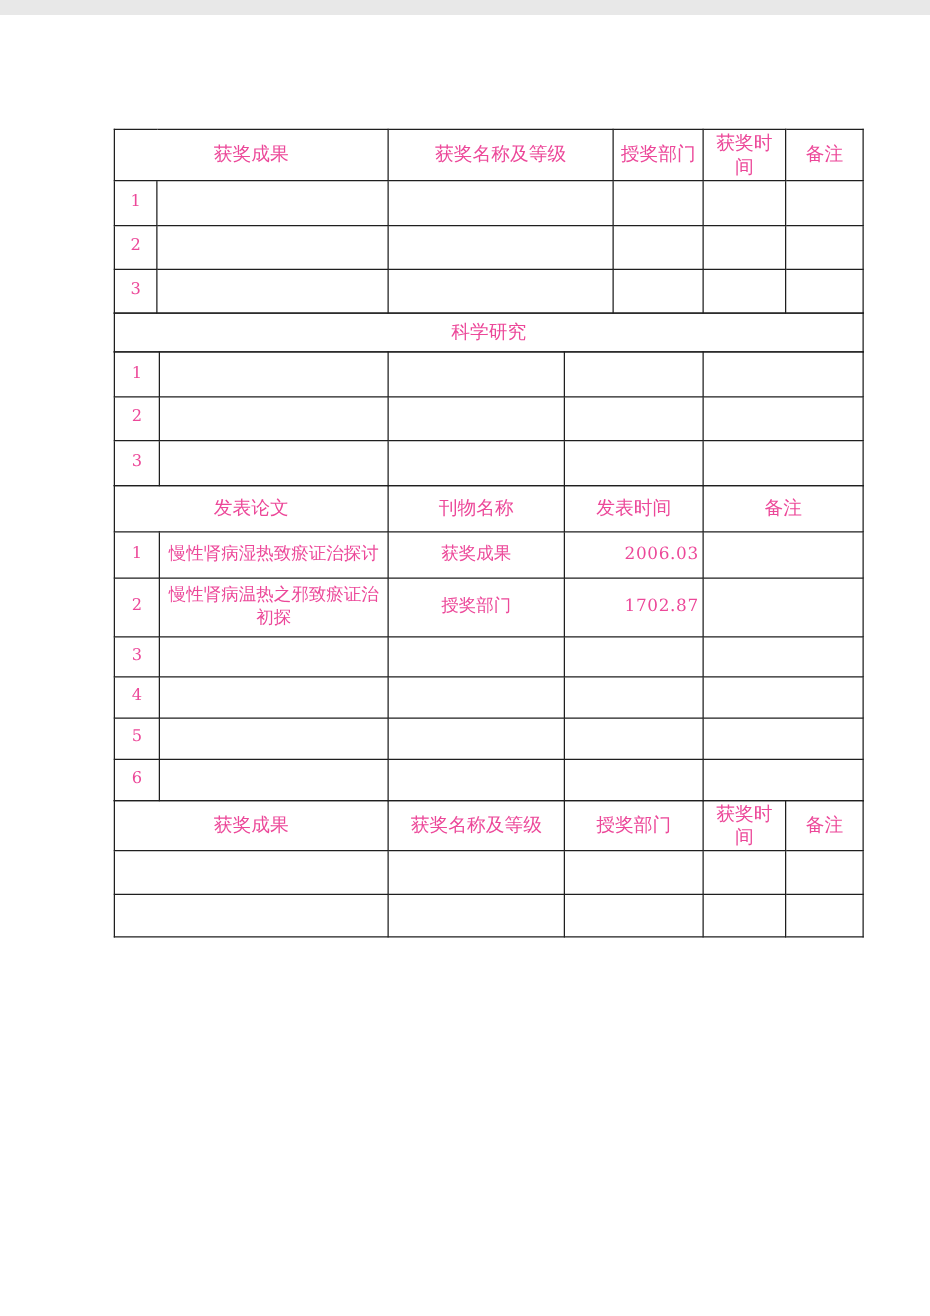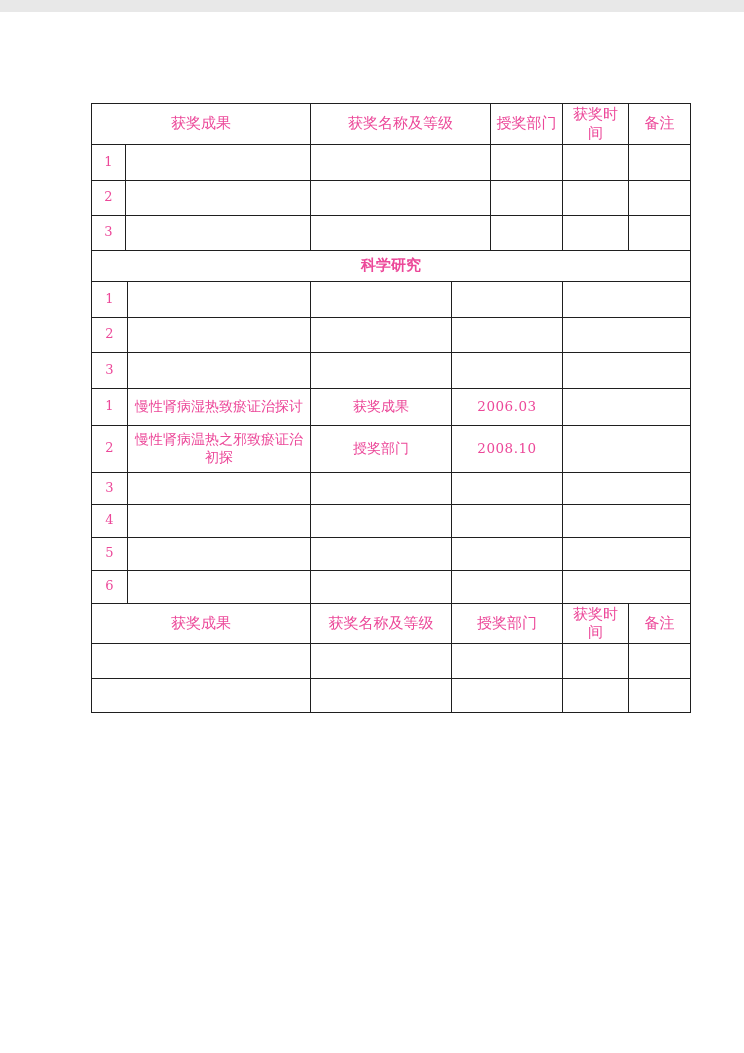--- a/index.html
+++ b/index.html
@@ -30,22 +30,22 @@
     text-align: center;
     vertical-align: middle;
     font-size: 15px;
     line-height: 1.25;
     padding: 1px 3px;
     overflow: hidden;
     word-break: break-all;
   }
   td.num { font-size: 13px; }
   td.body-cell { font-size: 14px; }
-  td.date-cell { font-size: 13.5px; letter-spacing: 0.5px; }
-  td.section-title { font-weight: bold; }
+  td.date-cell { font-size: 13.5px; letter-spacing: 0.5px; text-align: right; }
+  td.section-title { font-weight: normal; }
 </style>
 </head>
 <body>
 
 <div class="sheet">
   <div class="form">
 
     <table>
       <colgroup>
           <col style="width:34px">
@@ -136,32 +136,38 @@
 
     <table>
       <colgroup>
           <col style="width:36px">
           <col style="width:183px">
           <col style="width:141px">
           <col style="width:111px">
           <col style="width:128px">
         </colgroup>
       <tbody>
+          <tr style="height:37px">
+        <td colspan="2">发表论文</td>
+        <td>刊物名称</td>
+        <td>发表时间</td>
+        <td>备注</td>
+      </tr>
       <tr style="height:37px">
         <td class="num">1</td>
         <td class="body-cell">慢性肾病湿热致瘀证治探讨</td>
         <td class="body-cell">获奖成果</td>
         <td class="body-cell date-cell">2006.03</td>
         <td class="body-cell"></td>
       </tr>
       <tr style="height:47px">
         <td class="num">2</td>
         <td class="body-cell">慢性肾病温热之邪致瘀证治初探</td>
         <td class="body-cell">授奖部门</td>
-        <td class="body-cell date-cell">2008.10</td>
+        <td class="body-cell date-cell">1702.87</td>
         <td class="body-cell"></td>
       </tr>
       <tr style="height:32px">
         <td class="num">3</td>
         <td class="body-cell"></td>
         <td class="body-cell"></td>
         <td class="body-cell date-cell"></td>
         <td class="body-cell"></td>
       </tr>
       <tr style="height:33px">

